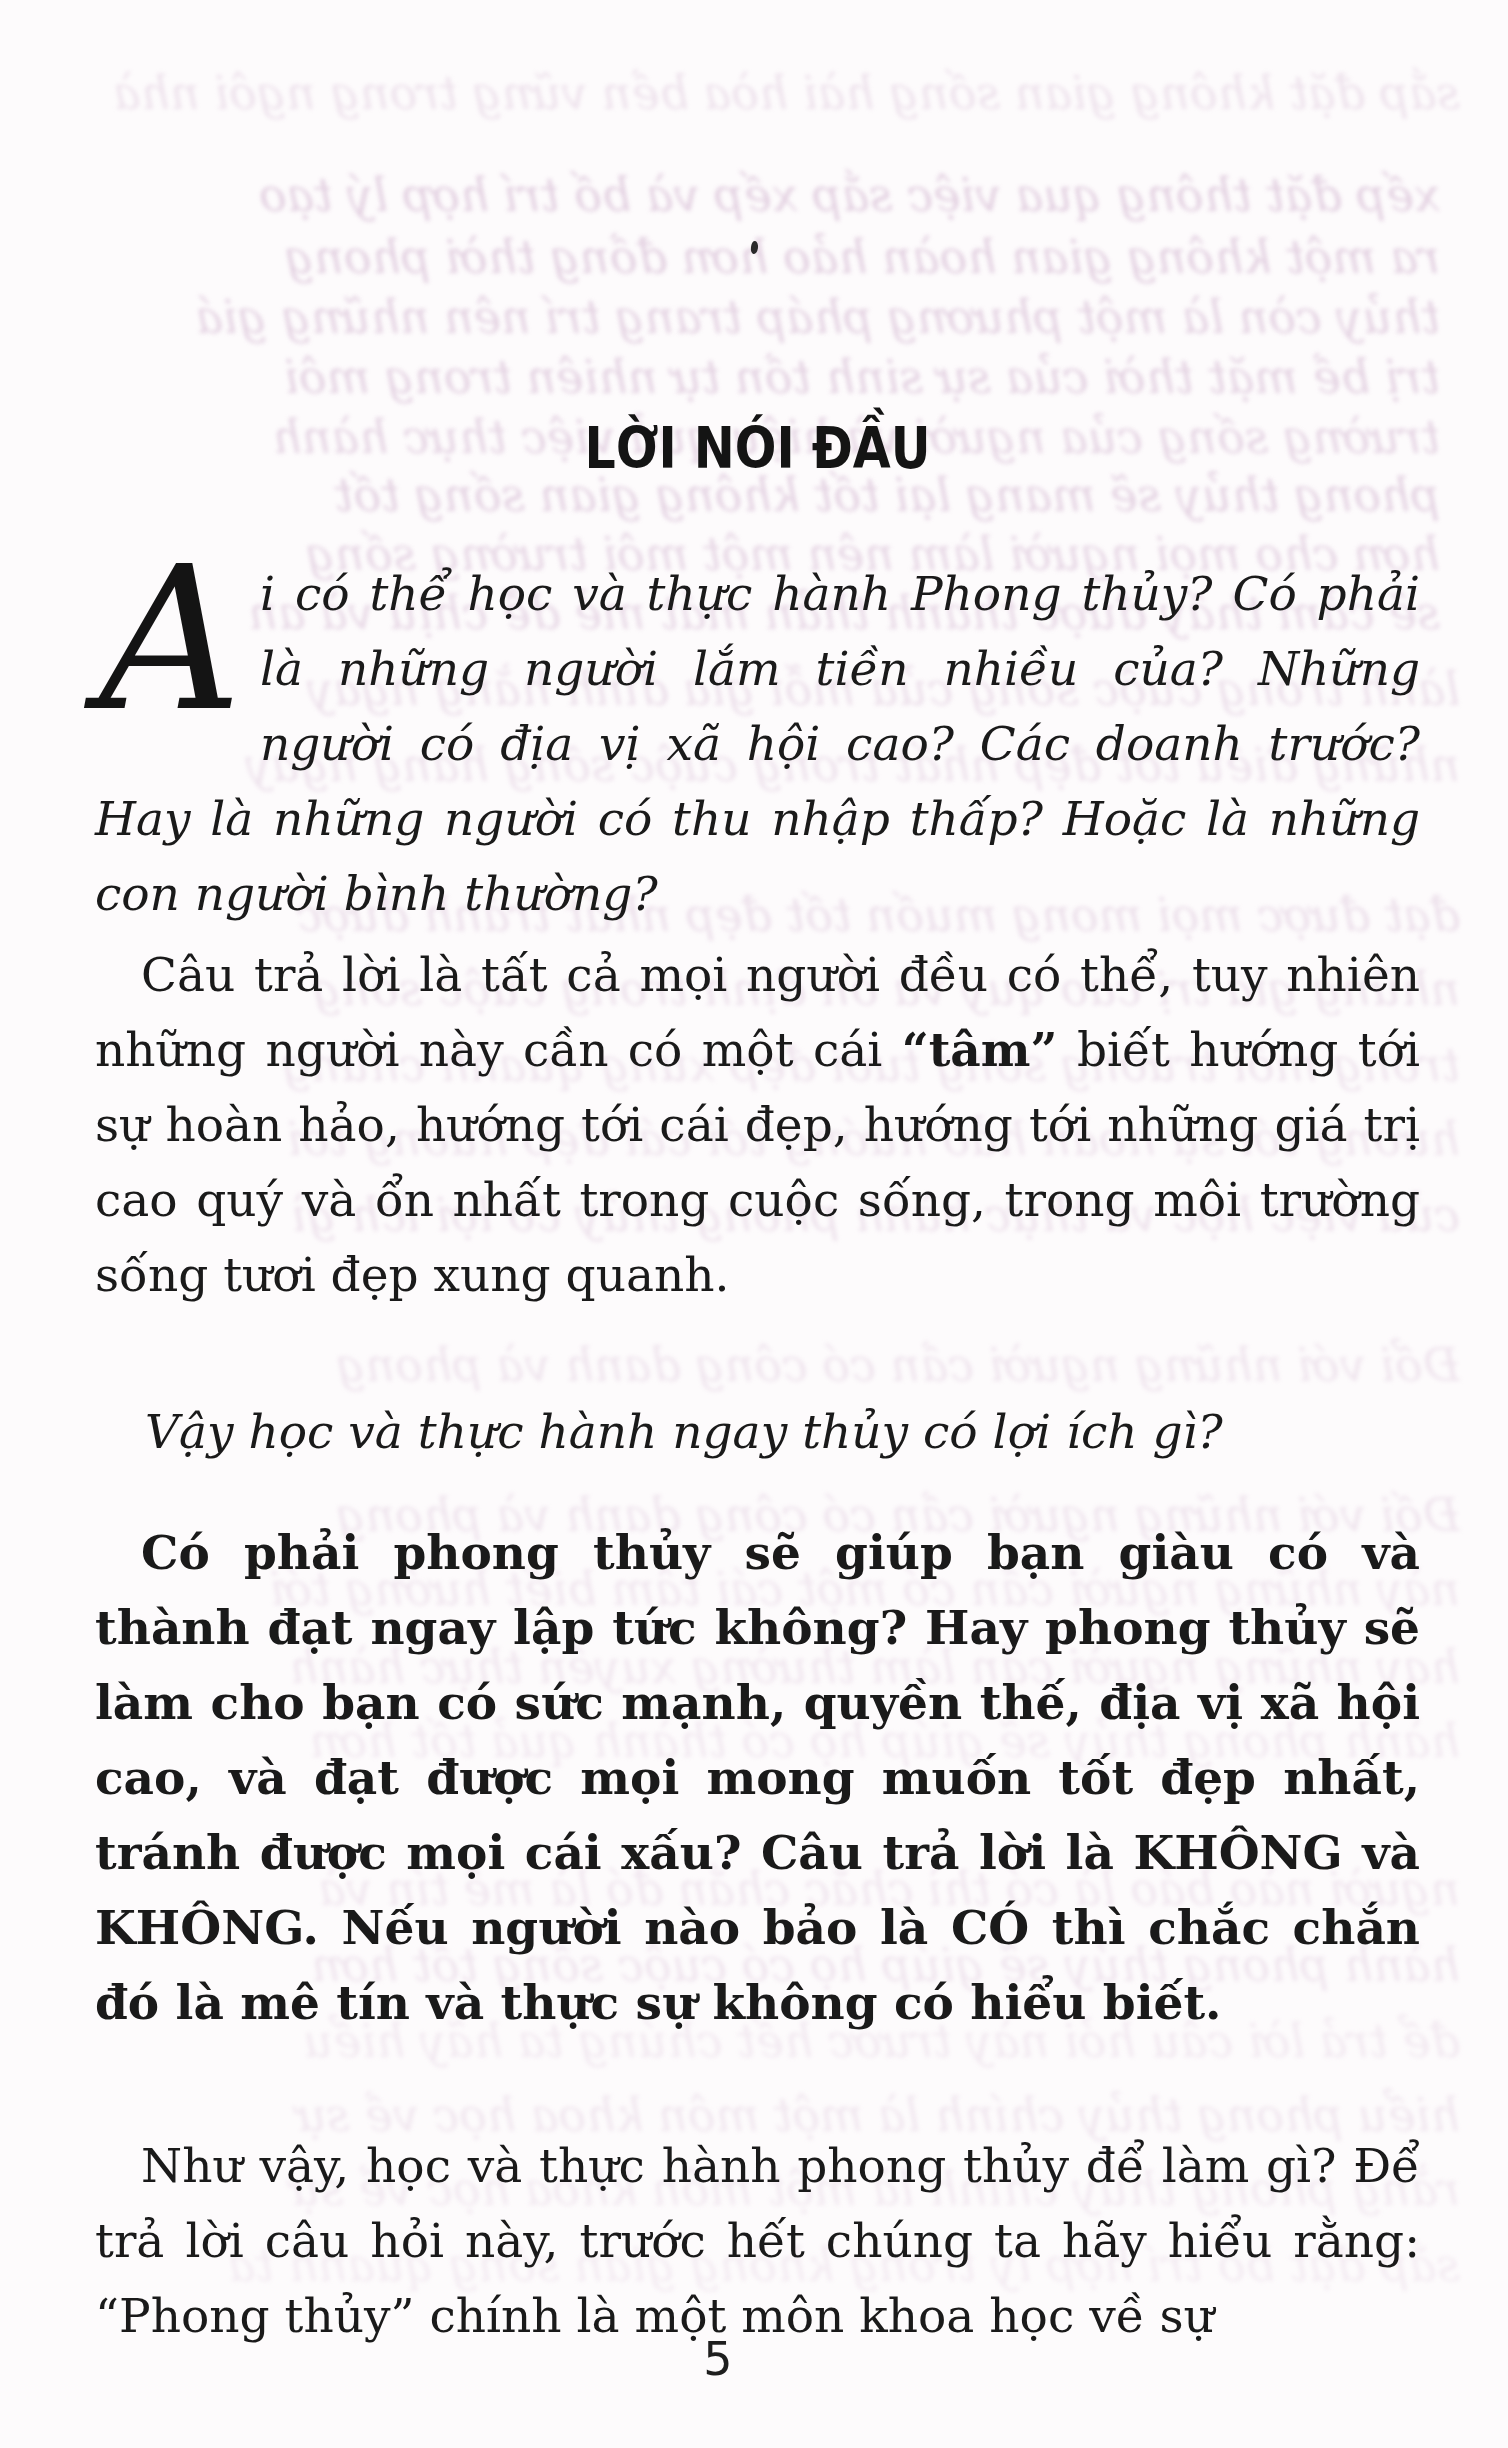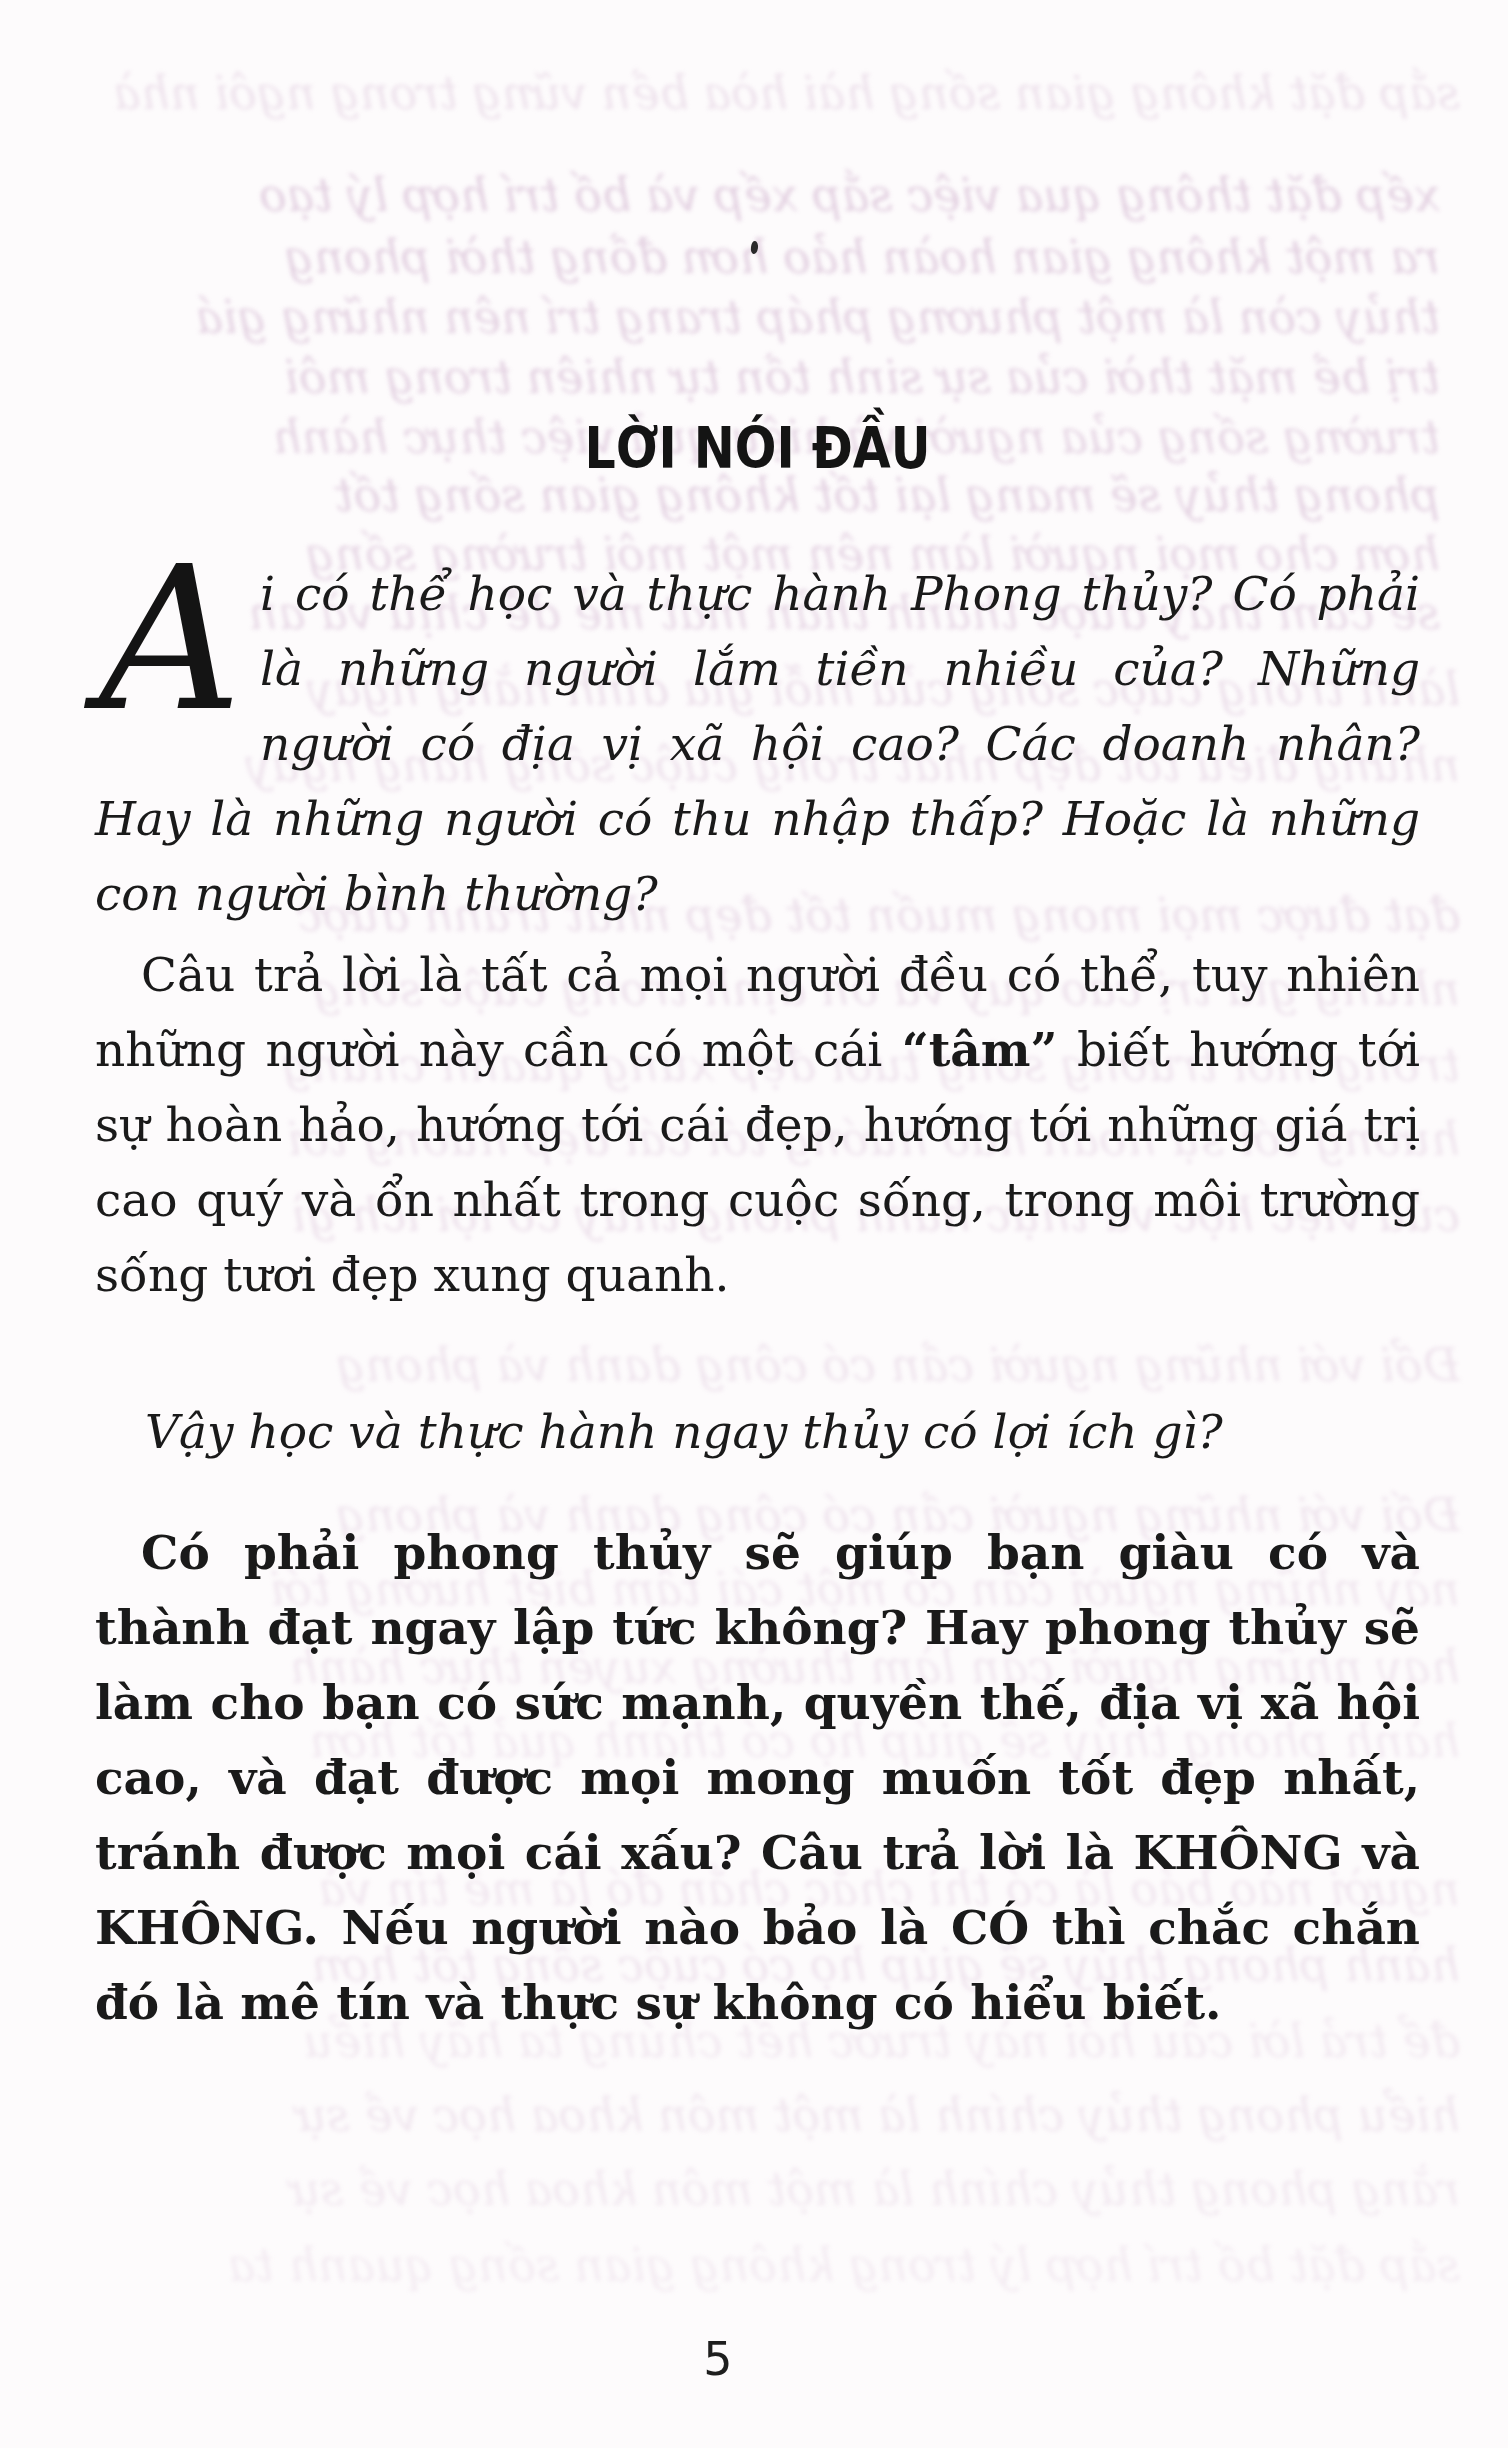--- a/index.html
+++ b/index.html
@@ -104,26 +104,27 @@
       <div class="ghost" style="top: 2162px; left: 60px; opacity: 0.4;">rằng phong thủy chính là một môn khoa học về sự</div>
       <div class="ghost" style="top: 2238px; left: 60px; opacity: 0.35;">sắp đặt bố trí hợp lý trong không gian sống quanh ta</div>
     </div>
 
   <div class="speck"></div>
 
   <h1 class="title">LỜI NÓI ĐẦU</h1>
 
   <div class="body-text">
 
-    <p class="p-opening"><span class="dropcap">A</span><span>i có thể học và thực hành Phong thủy? Có phải là những người lắm tiền nhiều của? Những người có địa vị xã hội cao? Các doanh nhân? Hay là những người có thu nhập thấp? Hoặc là những con người bình thường?</span></p>
+    <p class="p-opening"><span class="dropcap">A</span><span>i có thể học và thực hành Phong thủy? Có phải là những người lắm tiền nhiều của? Những người có địa vị xã hội cao? Các doanh trước? Hay là những người có thu nhập thấp? Hoặc là những con người bình thường?</span></p>
 
     <p class="p-answer"><span>Câu trả lời là tất cả mọi người đều có thể, tuy nhiên những người này cần có một cái </span><span class="em-bi">“tâm”</span><span> biết hướng tới sự hoàn hảo, hướng tới cái đẹp, hướng tới những giá trị cao quý và ổn nhất trong cuộc sống, trong môi trường sống tươi đẹp xung quanh.</span></p>
 
     <p class="p-question"><span>Vậy học và thực hành ngay thủy có lợi ích gì?</span></p>
 
     <p class="p-no"><span>Có phải phong thủy sẽ giúp bạn giàu có và thành đạt ngay lập tức không? Hay phong thủy sẽ làm cho bạn có sức mạnh, quyền thế, địa vị xã hội cao, và đạt được mọi mong muốn tốt đẹp nhất, tránh được mọi cái xấu? Câu trả lời là KHÔNG và KHÔNG. Nếu người nào bảo là CÓ thì chắc chắn đó là mê tín và thực sự không có hiểu biết.</span></p>
 
+    <p class="p-closing"><span>Như vậy, học và thực hành phong thủy để làm gì? Để trả lời câu hỏi này, trước hết chúng ta hãy hiểu rằng: “Phong thủy” chính là một môn khoa học về sự</span></p>
 
   </div>
 
   <div class="pagenum">5</div>
 
 </div>
 
 </body></html>

